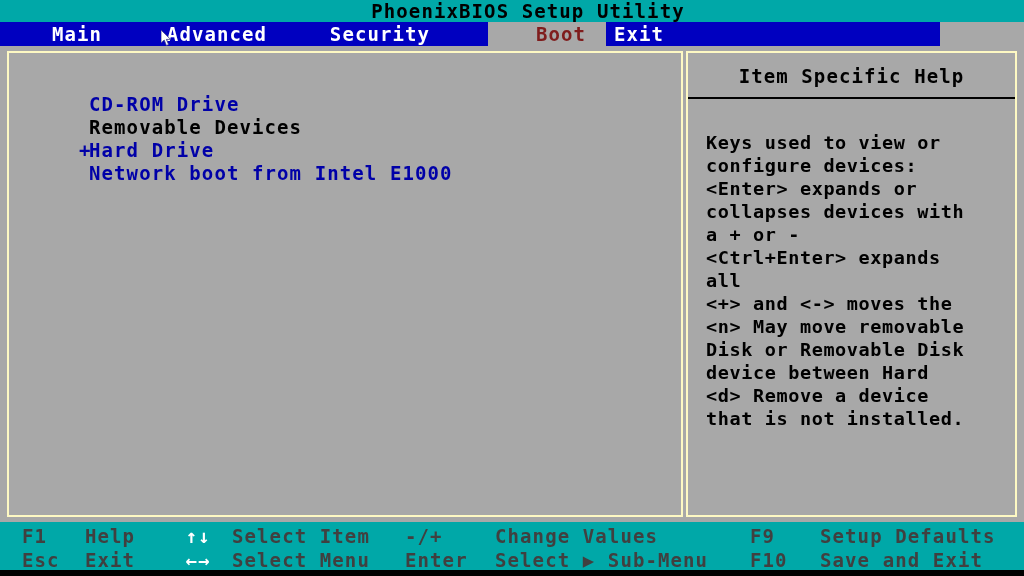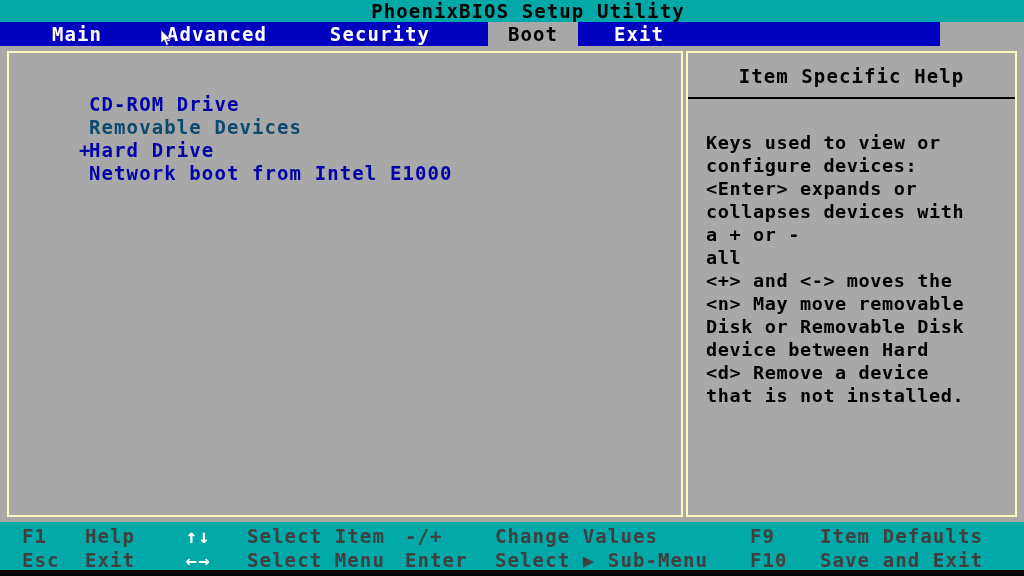--- a/index.html
+++ b/index.html
@@ -49,21 +49,22 @@
     line-height: 24px;
     color: #ffffff;
     font-size: 19px;
     font-weight: bold;
     letter-spacing: 1.1px;
     white-space: pre;
     text-align: center;
   }
   .menu-tab.active {
     background: #a8a8a8;
-    color: #000000;
+    color: #7f1d1d;
+    padding-left: 28px;
   }
   #tab-main      { left: 32px;  width: 90px; }
   #tab-advanced  { left: 150px; width: 134px; }
   #tab-security  { left: 313px; width: 134px; }
   #tab-boot      { left: 488px; width: 90px;  }
   #tab-exit      { left: 600px; width: 78px;  }
 
   
   #workarea {
     position: absolute; left: 0; top: 46px;
@@ -126,21 +127,21 @@
   .boot-row {
     position: relative;
     height: 23px;
     line-height: 23px;
     font-size: 19px;
     font-weight: bold;
     letter-spacing: 1.1px;
     white-space: pre;
     color: #0000a8;
   }
-  .boot-row.selected { color: #0c4a6e; }
+  .boot-row.selected { color: #000000; }
   .boot-prefix {
     display: inline-block;
     width: 10px;
     text-align: left;
   }
 
   
   #footer {
     position: absolute; left: 0; top: 522px;
     width: 1024px; height: 48px;
@@ -163,21 +164,21 @@
   .foot-key   { color: #404040; }
   .foot-desc  { color: #404040; }
   .foot-arrow { color: #ffffff; }
 
   .frow1 { top: 2px; }
   .frow2 { top: 26px; }
 
   .fc-key   { left: 22px;  width: 70px; }
   .fc-desc  { left: 85px;  }
   .fc-arrow { left: 178px; width: 40px; text-align: center;}
-  .fc-sel   { left: 247px; }
+  .fc-sel   { left: 232px; }
   .fc-key2  { left: 405px; width: 110px; }
   .fc-desc2 { left: 495px; }
   .fc-key3  { left: 750px; width: 70px; }
   .fc-desc3 { left: 820px; }
 
   
   #cursor {
     position: absolute;
     left: 161px; top: 30px;
     width: 12px; height: 18px;
@@ -213,20 +214,21 @@
     </div>
 
     <div class="panel" id="right-panel">
       <div id="help-title">Item Specific Help</div>
       <div id="help-body">
           <div class="help-line">Keys used to view or</div>
           <div class="help-line">configure devices:</div>
           <div class="help-line">&lt;Enter&gt; expands or</div>
           <div class="help-line">collapses devices with</div>
           <div class="help-line">a + or -</div>
+          <div class="help-line">&lt;Ctrl+Enter&gt; expands</div>
           <div class="help-line">all</div>
           <div class="help-line">&lt;+&gt; and &lt;-&gt; moves the</div>
           <div class="help-line">&lt;n&gt; May move removable</div>
           <div class="help-line">Disk or Removable Disk</div>
           <div class="help-line">device between Hard</div>
           <div class="help-line">&lt;d&gt; Remove a device</div>
           <div class="help-line">that is not installed.</div>
         </div>
     </div>
 
@@ -234,21 +236,21 @@
 
   <div id="footer">
 
     <div class="foot-cell foot-key  frow1 fc-key">F1</div>
     <div class="foot-cell foot-desc frow1 fc-desc">Help</div>
     <div class="foot-cell foot-arrow frow1 fc-arrow">↑↓</div>
     <div class="foot-cell foot-desc frow1 fc-sel">Select Item</div>
     <div class="foot-cell foot-key  frow1 fc-key2">-/+</div>
     <div class="foot-cell foot-desc frow1 fc-desc2">Change Values</div>
     <div class="foot-cell foot-key  frow1 fc-key3">F9</div>
-    <div class="foot-cell foot-desc frow1 fc-desc3">Item Defaults</div>
+    <div class="foot-cell foot-desc frow1 fc-desc3">Setup Defaults</div>
 
     <div class="foot-cell foot-key  frow2 fc-key">Esc</div>
     <div class="foot-cell foot-desc frow2 fc-desc">Exit</div>
     <div class="foot-cell foot-arrow frow2 fc-arrow">←→</div>
     <div class="foot-cell foot-desc frow2 fc-sel">Select Menu</div>
     <div class="foot-cell foot-key  frow2 fc-key2">Enter</div>
     <div class="foot-cell foot-desc frow2 fc-desc2">Select ▶ Sub-Menu</div>
     <div class="foot-cell foot-key  frow2 fc-key3">F10</div>
     <div class="foot-cell foot-desc frow2 fc-desc3">Save and Exit</div>
   </div>

